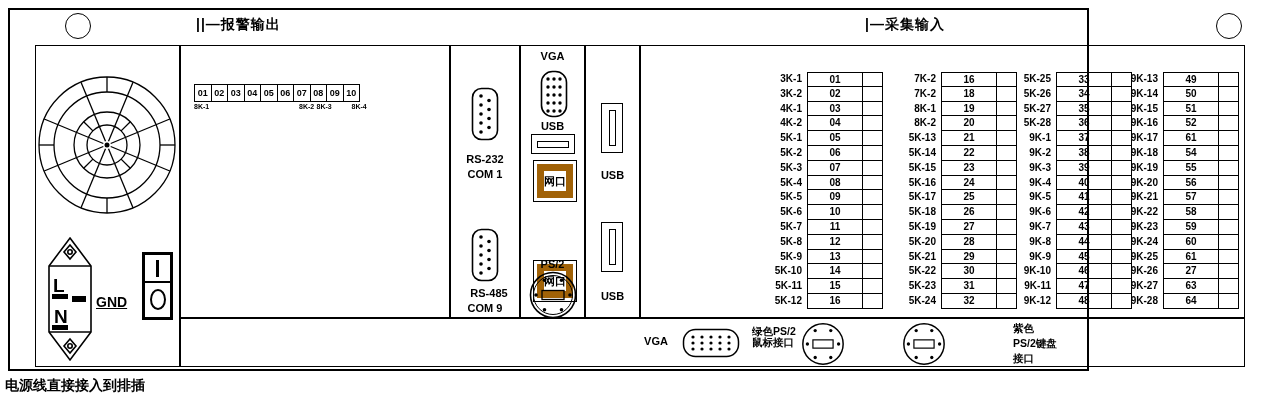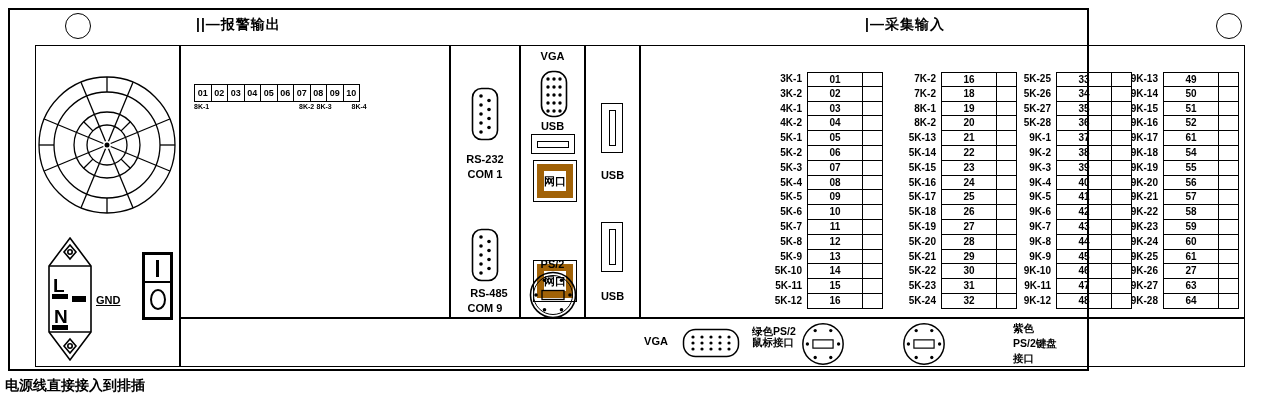--- a/index.html
+++ b/index.html
@@ -7,21 +7,21 @@
   body {
     width:1279px; height:403px; background:#fff; color:#000;
     font-family:"Liberation Sans", sans-serif; position:relative; overflow:hidden;
   }
   .abs { position:absolute; }
   .panel { left:8px; top:8px; width:1081px; height:363px; border:2px solid #000; }
   .screw { width:26px; height:26px; border:1.5px solid #000; border-radius:50%; }
   .title { font-size:14px; font-weight:bold; white-space:nowrap; letter-spacing:1px; }
   .box { border:1px solid #000; }
   
-  .gnd { font-size:11px; font-weight:bold;text-decoration:underline; }
+  .gnd { font-size:14px; font-weight:bold;text-decoration:underline; }
   .switch { width:31px; height:68px; border:3px solid #000; }
   .switch .half-top { height:28px; border-bottom:2px solid #000; display:flex; align-items:center; justify-content:center; }
   .switch .bar { width:2.5px; height:17px; background:#000; }
   .switch .half-bot { height:33px; display:flex; align-items:center; justify-content:center; }
   .switch .circ { width:16px; height:21px; border:2px solid #000; border-radius:50%; }
   
   .astrip { display:flex; }
   .acell { width:17.5px; height:18px; border:1px solid #000; margin-left:-1px; font-size:9px; font-weight:bold; display:flex; align-items:center; justify-content:center; }
   .acell:first-child { margin-left:0; }
   .asubwrap { height:10px; }

